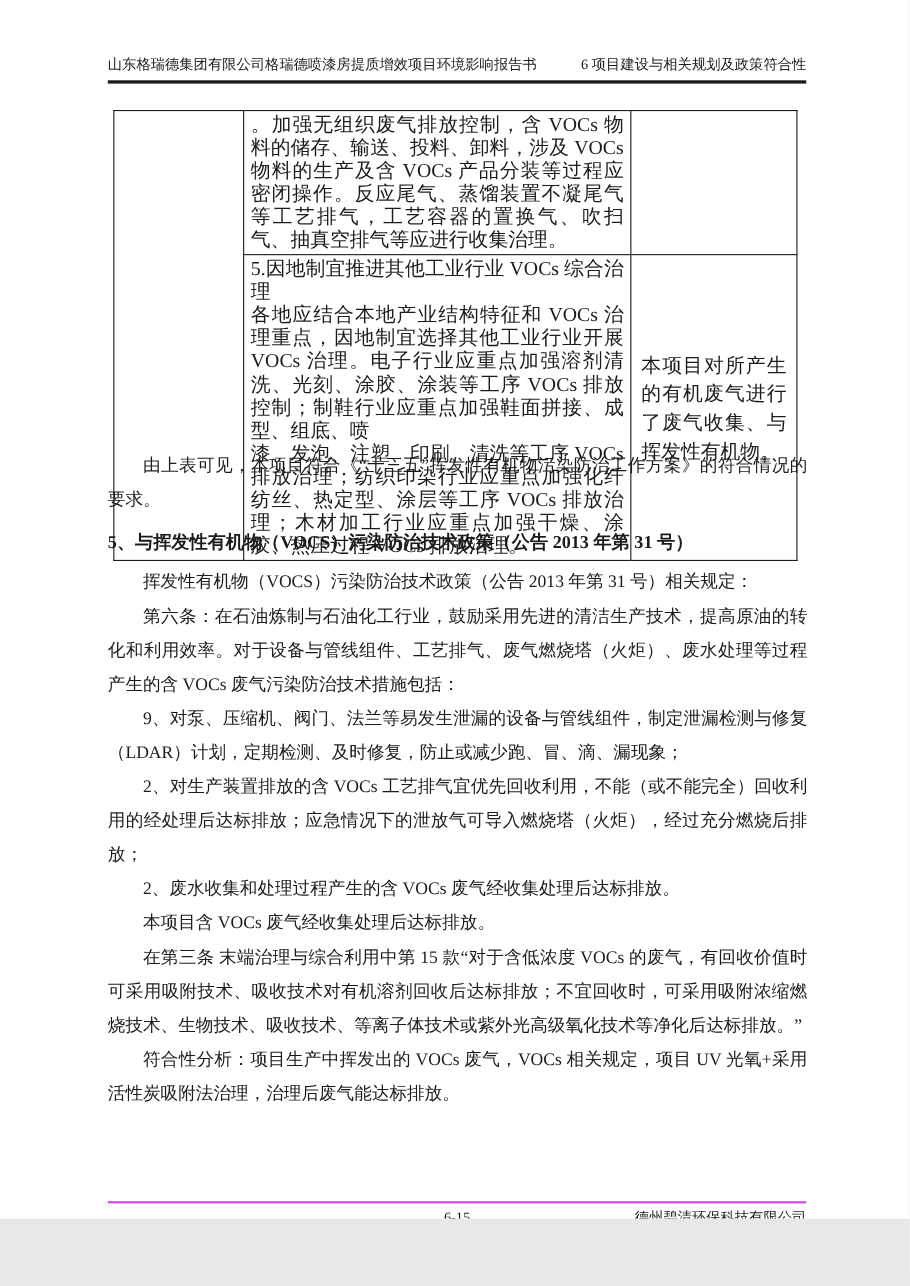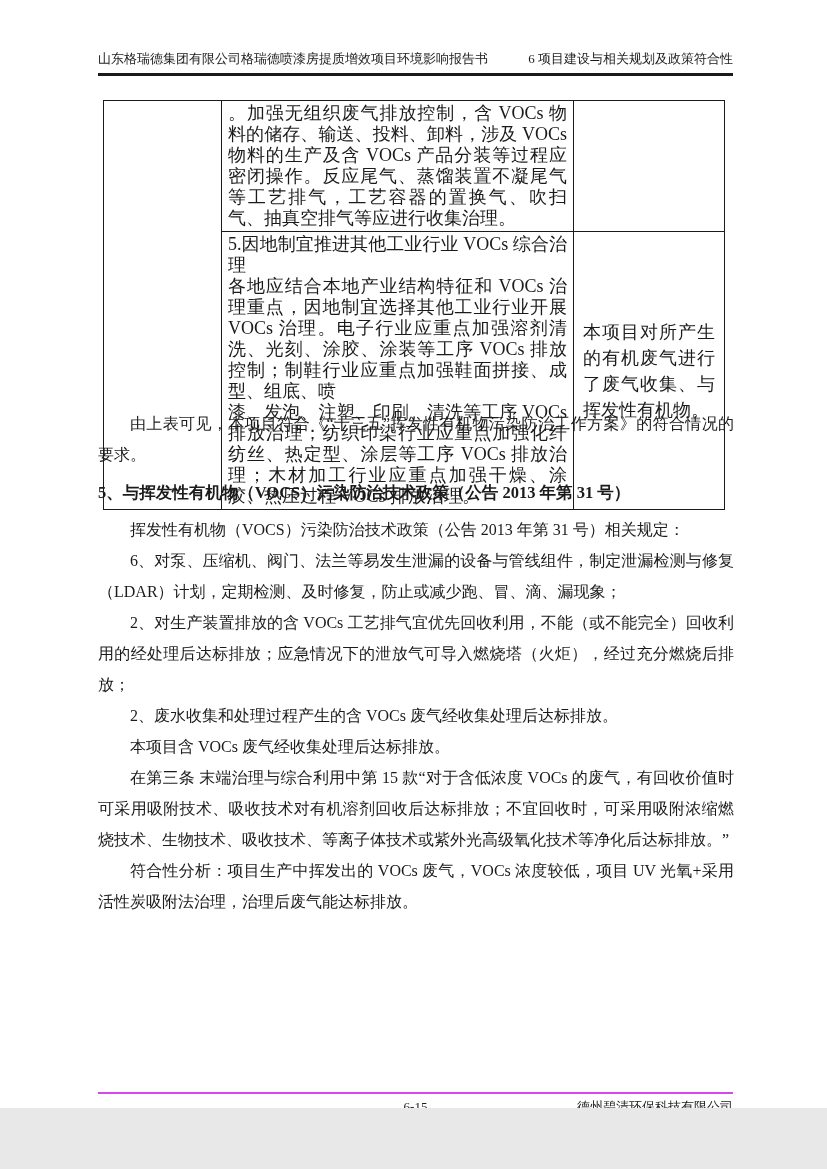--- a/index.html
+++ b/index.html
@@ -106,26 +106,27 @@
 漆、发泡、注塑、印刷、清洗等工序 VOCs 排放治理；纺织印染行业应重点加强化纤纺丝、热定型、涂层等工序 VOCs 排放治理；木材加工行业应重点加强干燥、涂胶、热压过程 VOCs 排放治理。</td>
         <td class="compliance">本项目对所产生的有机废气进行了废气收集、与挥发性有机物。</td>
       </tr>
     </tbody>
   </table>
 
   <div class="body-text">
     <p>由上表可见，本项目符合《“十三五”挥发性有机物污染防治工作方案》的符合情况的要求。</p>
     <p class="heading">5、与挥发性有机物（VOCS）污染防治技术政策（公告 2013 年第 31 号）</p>
     <p>挥发性有机物（VOCS）污染防治技术政策（公告 2013 年第 31 号）相关规定：</p>
-    <p>6、对泵、压缩机、阀门、法兰等易发生泄漏的设备与管线组件，制定泄漏检测与修复（LDAR）计划，定期检测、及时修复，防止或减少跑、冒、滴、漏现象；</p>
+    <p>第六条：在石油炼制与石油化工行业，鼓励采用先进的清洁生产技术，提高原油的转化和利用效率。对于设备与管线组件、工艺排气、废气燃烧塔（火炬）、废水处理等过程产生的含 VOCs 废气污染防治技术措施包括：</p>
+    <p>9、对泵、压缩机、阀门、法兰等易发生泄漏的设备与管线组件，制定泄漏检测与修复（LDAR）计划，定期检测、及时修复，防止或减少跑、冒、滴、漏现象；</p>
     <p>2、对生产装置排放的含 VOCs 工艺排气宜优先回收利用，不能（或不能完全）回收利用的经处理后达标排放；应急情况下的泄放气可导入燃烧塔（火炬），经过充分燃烧后排放；</p>
     <p>2、废水收集和处理过程产生的含 VOCs 废气经收集处理后达标排放。</p>
     <p>本项目含 VOCs 废气经收集处理后达标排放。</p>
     <p>在第三条 末端治理与综合利用中第 15 款“对于含低浓度 VOCs 的废气，有回收价值时可采用吸附技术、吸收技术对有机溶剂回收后达标排放；不宜回收时，可采用吸附浓缩燃烧技术、生物技术、吸收技术、等离子体技术或紫外光高级氧化技术等净化后达标排放。”</p>
-    <p>符合性分析：项目生产中挥发出的 VOCs 废气，VOCs 浓度较低，项目 UV 光氧+采用活性炭吸附法治理，治理后废气能达标排放。</p>
+    <p>符合性分析：项目生产中挥发出的 VOCs 废气，VOCs 相关规定，项目 UV 光氧+采用活性炭吸附法治理，治理后废气能达标排放。</p>
   </div>
 
   <div class="footer">
     <span>6-15</span>
     <span class="company">德州碧清环保科技有限公司</span>
   </div>
 
 </div>
 
 </body></html>

